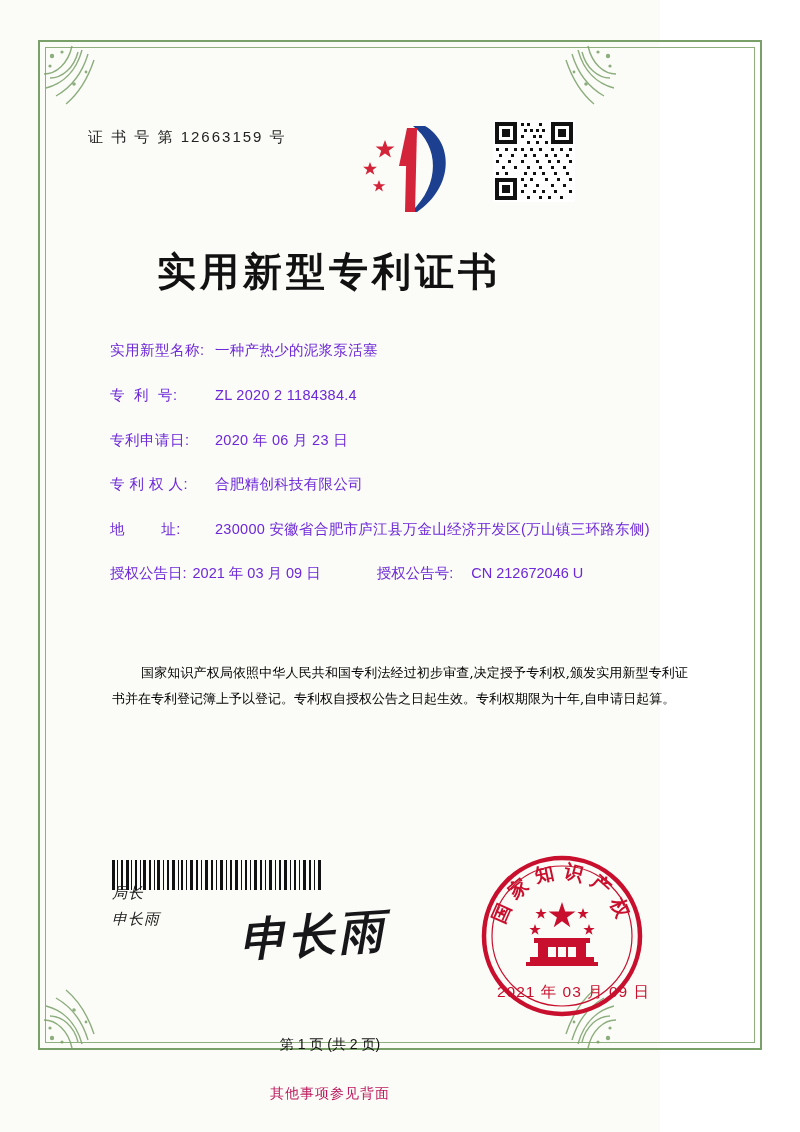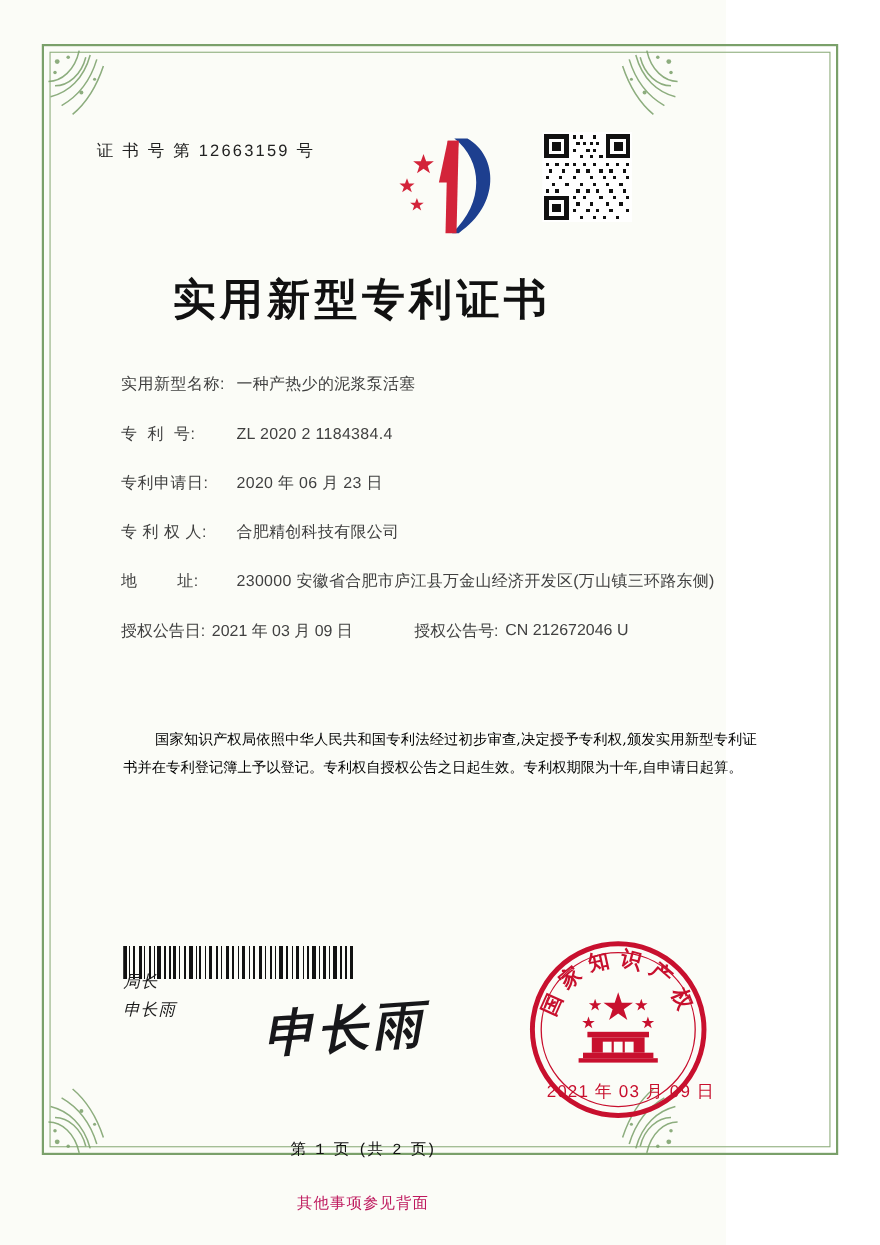--- a/index.html
+++ b/index.html
@@ -81,21 +81,21 @@
     font-family: "DejaVu Sans", "Liberation Sans", sans-serif;
   }
 
   
   .fields {
     position: absolute;
     left: 110px; top: 340px;
     width: 600px;
     font-size: 14.5px;
     font-family: "Liberation Sans", "DejaVu Sans", sans-serif;
-    color: #404040;
+    color: #6d28d9;
   }
   .field-row {
     display: flex;
     align-items: flex-start;
     margin-bottom: 23px;
     line-height: 1.5;
   }
   .field-label {
     width: 105px;
     flex: 0 0 105px;
@@ -175,21 +175,21 @@
     font-family: "Liberation Sans", "DejaVu Sans", sans-serif;
   }
 
   
   .page-num {
     position: absolute;
     left: 0; right: 0; top: 1036px;
     text-align: center;
     font-size: 14px;
     color: #111;
-    font-family: Liberation Mono, monospace;
+    font-family: Liberation Sans, sans-serif;
   }
   .footnote {
     position: absolute;
     left: 0; right: 0; top: 1085px;
     text-align: center;
     font-size: 14px;
     color: #be185d;
     font-family: "DejaVu Serif", "Liberation Serif", serif;
     letter-spacing: 1px;
   }
@@ -394,21 +394,21 @@
       <div class="field-value">合肥精创科技有限公司</div>
     </div>
     <div class="field-row">
       <div class="field-label">地        址:</div>
       <div class="field-value">230000 安徽省合肥市庐江县万金山经济开发区(万山镇三环路东侧)</div>
     </div>
     <div class="row-inline">
       <span class="seg-label">授权公告日:</span>
       <span class="seg-value" style="margin-left:6px;">2021 年 03 月 09 日</span>
       <span class="seg-label">授权公告号:</span>
-      <span class="seg-value" style="margin-left:6px;margin-right:0;">CN 212672046 U</span>
+      <span class="seg-value" style="margin-left:18px;margin-right:0;">CN 212672046 U</span>
     </div>
   </div>
 
   <div class="body-text">
     <p>国家知识产权局依照中华人民共和国专利法经过初步审查,决定授予专利权,颁发实用新型专利证书并在专利登记簿上予以登记。专利权自授权公告之日起生效。专利权期限为十年,自申请日起算。</p>
   </div>
 
   <div class="barcode">
     <svg width="210" height="30" viewBox="0 0 210 30" shape-rendering="crispEdges">
       <rect width="210" height="30" fill="#fbfcf7"></rect>

